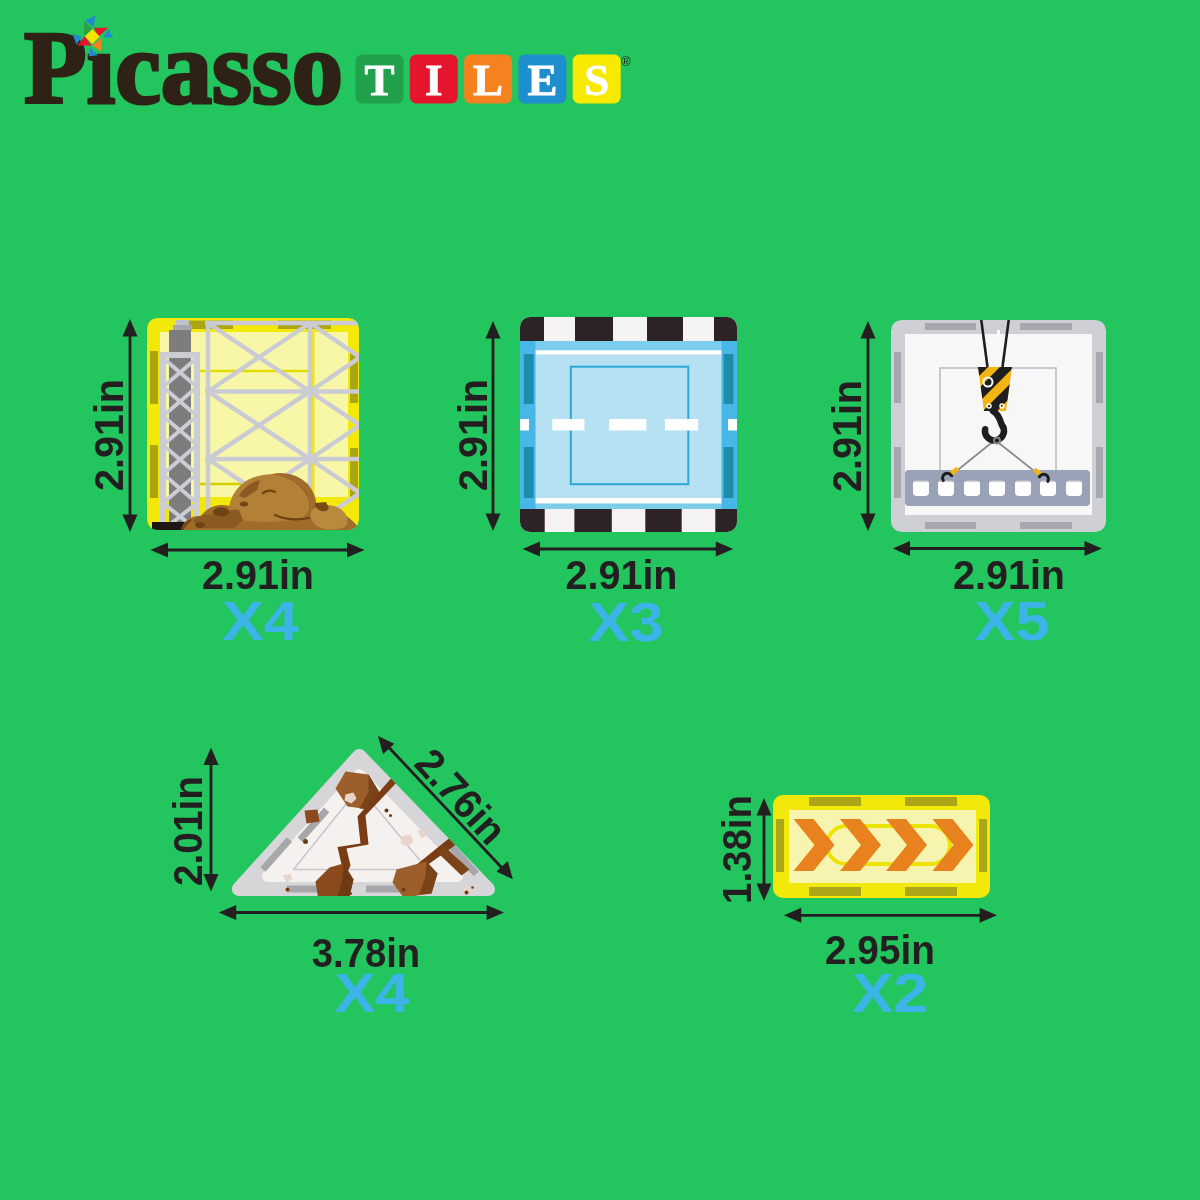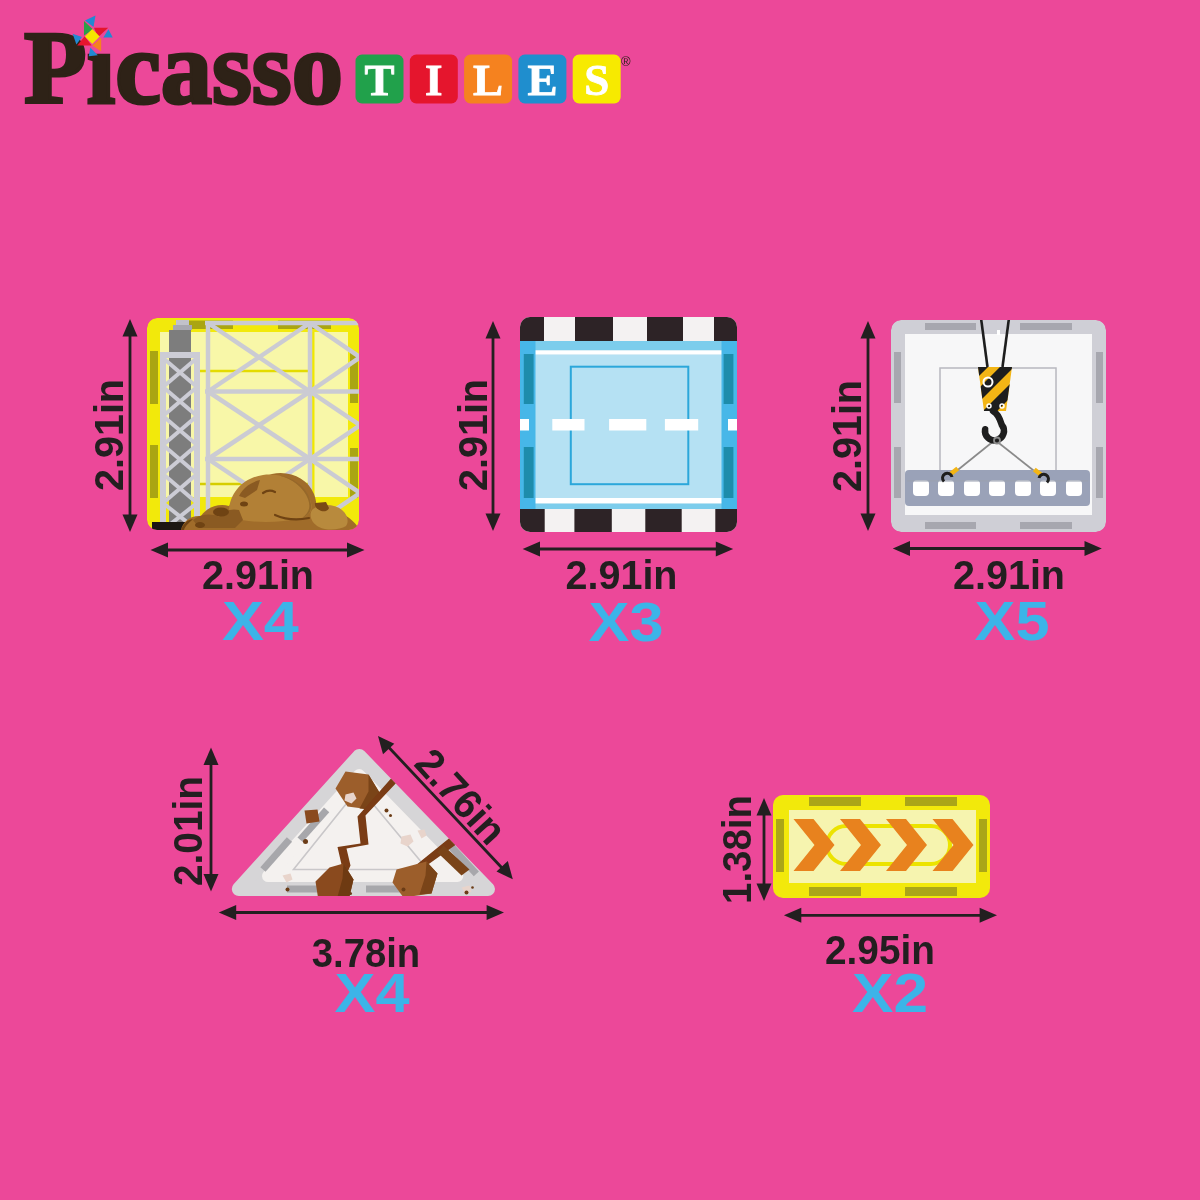--- a/index.html
+++ b/index.html
@@ -1,16 +1,16 @@
 <!DOCTYPE html>
 <html><head>
 <meta charset="utf-8">
 <style>
 html,body{margin:0;padding:0;background:#ffffff;}
-#page{position:relative;width:1200px;height:1200px;background:#ec4899;overflow:hidden;
+#page{position:relative;width:1200px;height:1200px;background:#22c55e;overflow:hidden;
 font-family:"Liberation Sans", sans-serif;}
 .logo{font-family:"Liberation Serif", serif;font-weight:bold;}
 .dim{font-weight:bold;fill:#231f20;}
 .cnt{font-weight:bold;fill:#3cb4e8;}
 </style>
 </head>
 <body>
 <div id="page">
 <svg width="1200" height="1200" viewBox="0 0 1200 1200">
 

